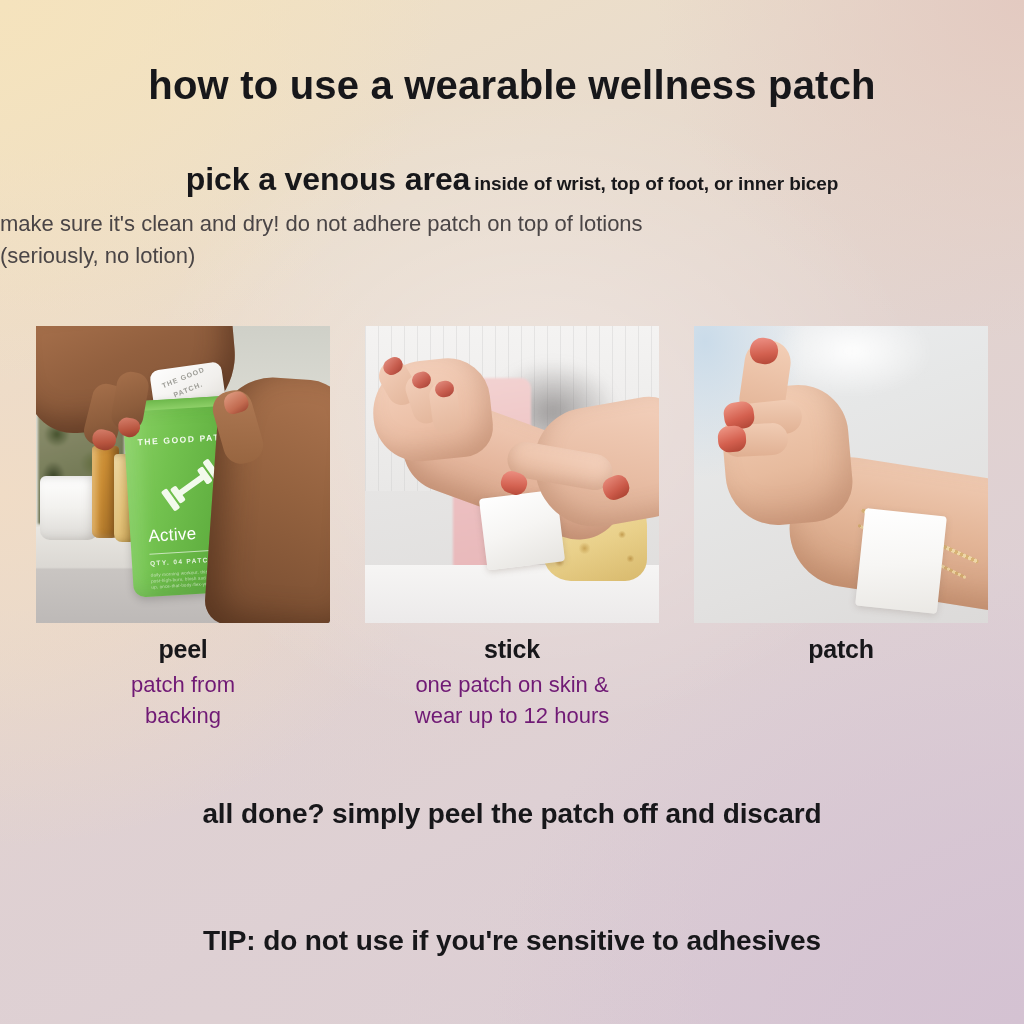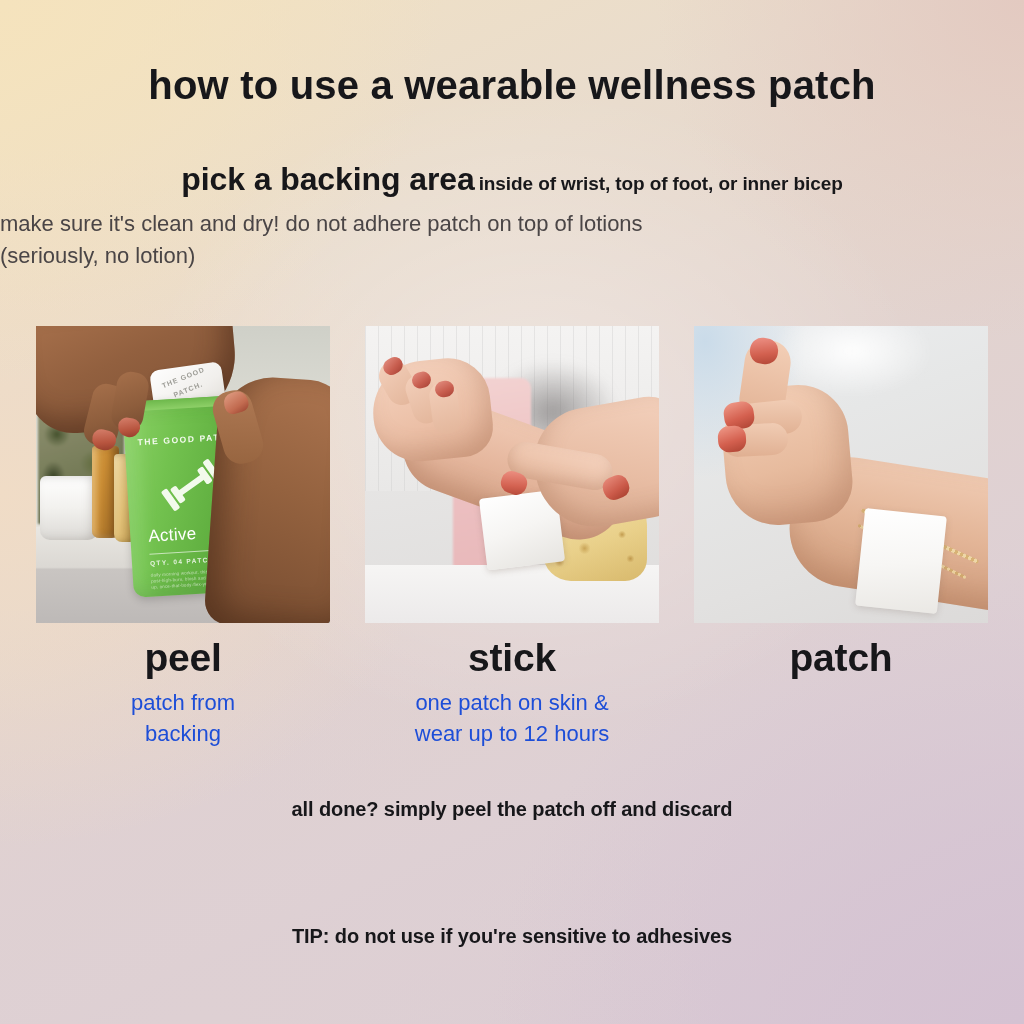--- a/index.html
+++ b/index.html
@@ -482,60 +482,60 @@
     top: 634px;
     width: 952px;
     display: flex;
     justify-content: space-between;
   }
   .caption {
     width: 294px;
     text-align: center;
   }
   .caption .title {
-    font-size: 39px;
+    font-size: 25px;
     font-weight: 700;
     color: #17171a;
     letter-spacing: -0.2px;
     line-height: 1.25;
   }
   .caption .desc {
     margin-top: 4px;
     font-size: 22px;
     font-weight: 400;
-    color: #1d4ed8;
+    color: #701a75;
     line-height: 1.42;
     white-space: pre-line;
   }
 
   
   .footer-line {
     position: absolute;
     left: 0; right: 0;
     text-align: center;
-    font-size: 20px;
+    font-size: 28px;
     font-weight: 700;
     color: #17171a;
     letter-spacing: -0.1px;
   }
   .fl-done { top: 798px; }
   .fl-tip  { top: 925px; text-align: center; }
 </style>
 </head>
 <body>
 
 <div id="bg-base"></div>
 <div id="bg-sheen"></div>
 
 <div id="page">
 
   <div class="h1">how to use a wearable wellness patch</div>
 
   <div class="lede">
-    <span class="strong">pick a backing area</span><span class="rest">inside of wrist, top of foot, or inner bicep</span>
+    <span class="strong">pick a venous area</span><span class="rest">inside of wrist, top of foot, or inner bicep</span>
   </div>
 
   <div class="subnote">
     <span style="white-space:pre-line;">make sure it's clean and dry! do not adhere patch on top of lotions
 (seriously, no lotion)</span>
   </div>
 
   <div class="panels">
 
     <div class="panel">

